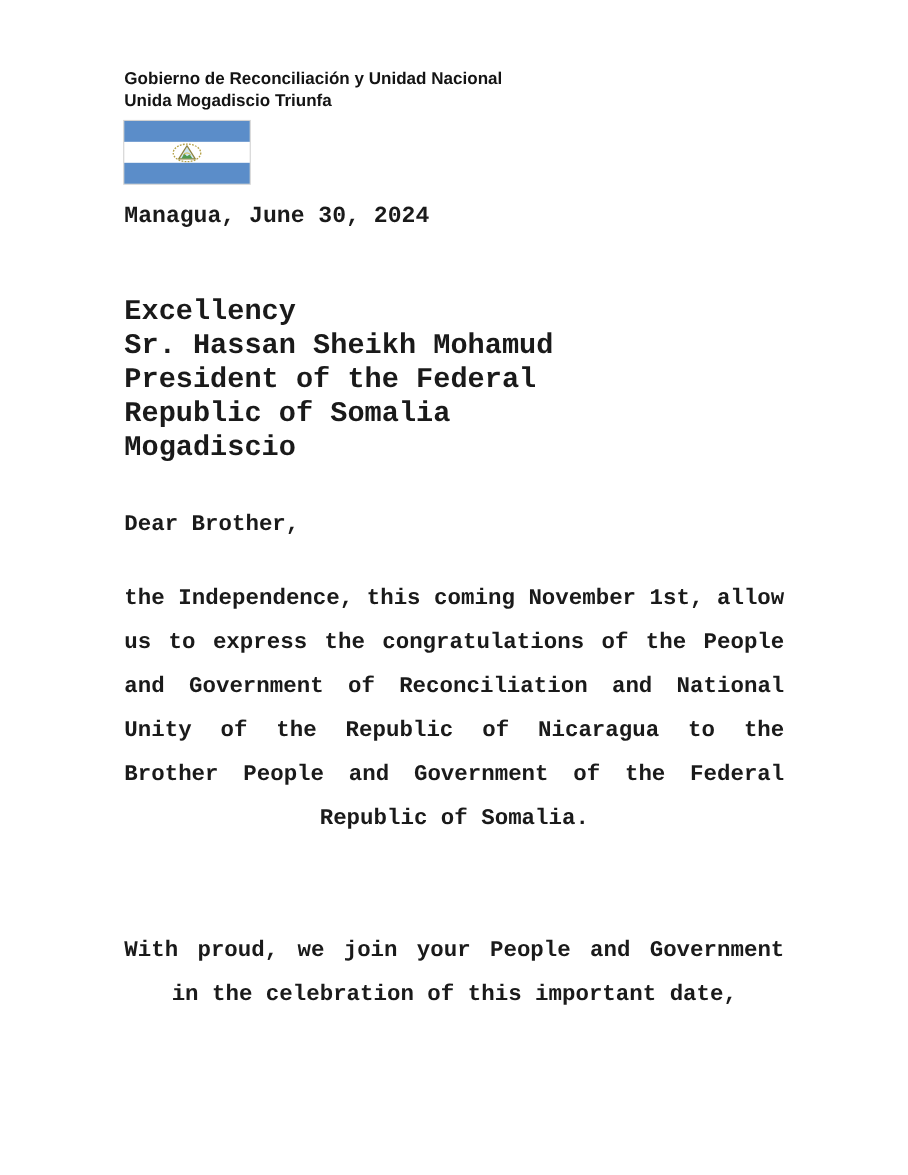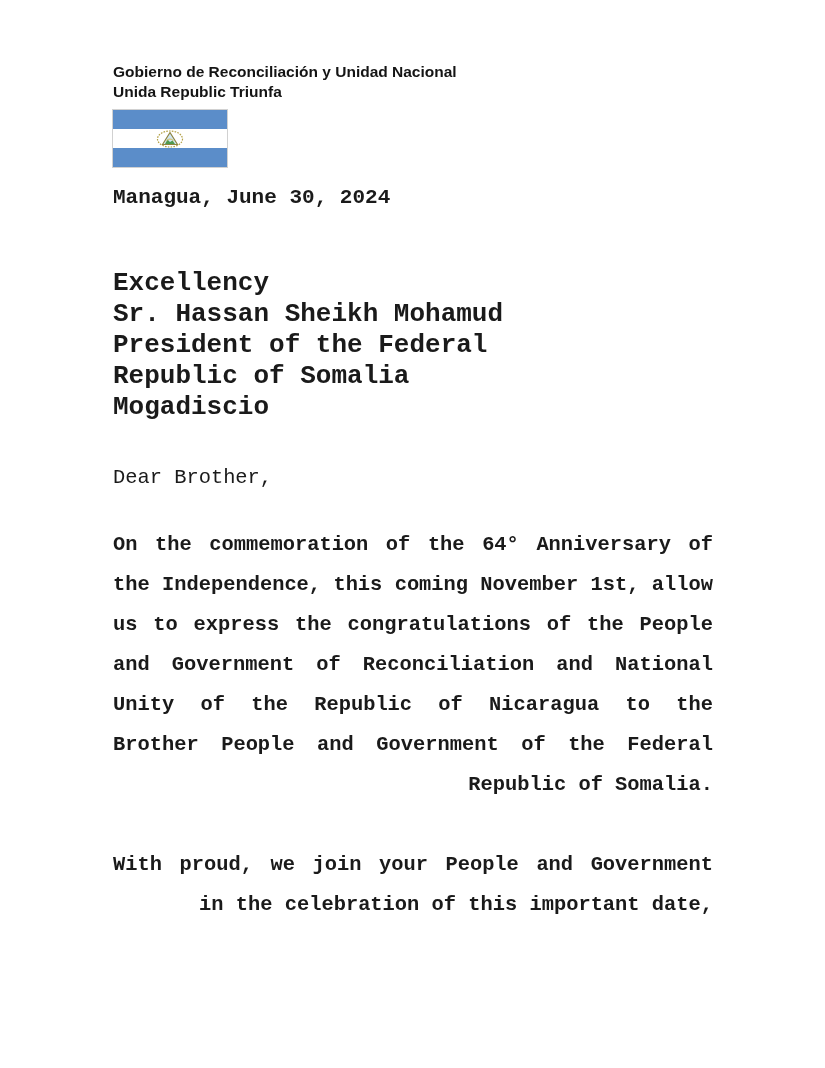--- a/index.html
+++ b/index.html
@@ -57,46 +57,46 @@
     line-height: 31px;
     font-weight: 700;
     white-space: nowrap;
   }
 
   
   .salutation {
     left: 113px; top: 458px;
     font-size: 20.4px;
     line-height: 40px;
-    font-weight: 400;
+    font-weight: 700;
     white-space: nowrap;
     text-align: center;
   }
 
   
   .para {
     left: 113px;
     width: 600px;
     font-size: 20.4px;
     line-height: 40px;
     font-weight: 700;
   }
   .para-1 { top: 525px; }
   .para-2 { top: 845px; }
   .jline { text-align: justify; text-align-last: justify; }
-  .lline { text-align: right; }
+  .lline { text-align: center; }
 </style>
 </head>
 <body>
 
 <div class="page">
 
   <div class="abs letterhead">
     <div>Gobierno de Reconciliación y Unidad Nacional</div>
-    <div>Unida Republic Triunfa</div>
+    <div>Unida Mogadiscio Triunfa</div>
   </div>
 
   <div class="abs flag">
     <div class="stripe blue"></div>
     <div class="stripe white"></div>
     <div class="stripe blue"></div>
     <svg class="emblem" width="28" height="18" viewBox="0 0 28 18">
       <ellipse cx="14" cy="9" rx="12.5" ry="8" fill="none" stroke="#b3a045" stroke-width="1.2" stroke-dasharray="1.6 1.2"></ellipse>
       <path d="M14 2.5 L21.5 14.5 L6.5 14.5 Z" fill="#cfe6f2" stroke="#8f8440" stroke-width="1.2" stroke-linejoin="round"></path>
       <path d="M9 14 L19 14 L16.5 10.5 L14 12 L11.5 9.5 Z" fill="#4f9a4f"></path>
@@ -110,21 +110,20 @@
     <div>Excellency</div>
     <div>Sr. Hassan Sheikh Mohamud</div>
     <div>President of the Federal</div>
     <div>Republic of Somalia</div>
     <div>Mogadiscio</div>
   </div>
 
   <div class="abs salutation">Dear Brother,</div>
 
   <div class="abs para para-1">
-    <div class="jline">On the commemoration of the 64° Anniversary of</div>
     <div class="jline">the Independence, this coming November 1st, allow</div>
     <div class="jline">us to express the congratulations of the People</div>
     <div class="jline">and Government of Reconciliation and National</div>
     <div class="jline">Unity of the Republic of Nicaragua to the</div>
     <div class="jline">Brother People and Government of the Federal</div>
     <div class="lline">Republic of Somalia.</div>
   </div>
 
   <div class="abs para para-2">
     <div class="jline">With proud, we join your People and Government</div>

